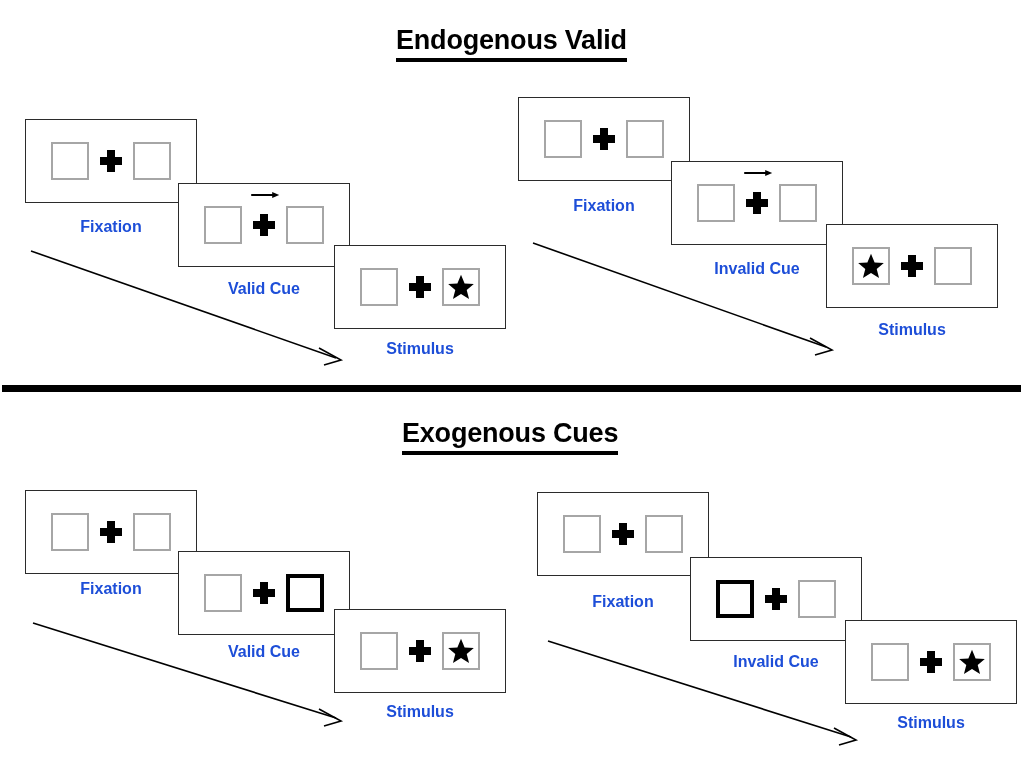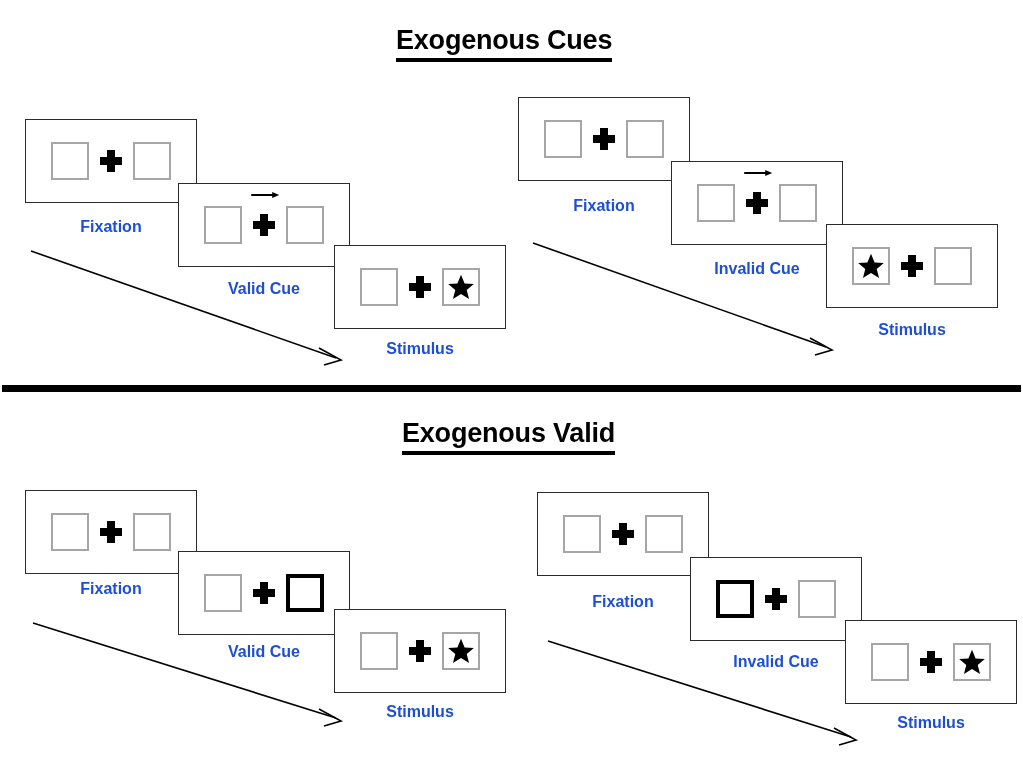--- a/index.html
+++ b/index.html
@@ -140,21 +140,21 @@
     position: absolute;
     overflow: visible;
     pointer-events: none;
   }
 </style>
 </head>
 <body>
 
 <div id="root">
 
-  <div class="section-title" style="left:396px; top:26px;">Exogenous Cues</div>
+  <div class="section-title" style="left:396px; top:26px;">Endogenous Valid</div>
 
   <div class="panel" style="left:25px; top:119px; width:172px; height:84px; z-index:3;">
     <div class="panel-inner">
       <div class="box"></div>
       <div class="cross-slot">
         <div class="cross"></div>
       </div>
       <div class="box"></div>
     </div>
   </div>
@@ -236,21 +236,21 @@
   </div>
   <div class="caption" style="left:826px; top:322px; width:172px;">Stimulus</div>
 
   <svg class="seq-arrow" style="left:530px; top:238px; width:310px; height:120px;" viewBox="0 0 310 120">
     <line x1="3" y1="5" x2="296" y2="109" stroke="#000" stroke-width="1.6"></line>
     <polyline points="280,100 302,112 285,117" fill="none" stroke="#000" stroke-width="1.6"></polyline>
   </svg>
 
   <div class="divider" style="left:2px; top:385px; width:1019px; height:7px;"></div>
 
-  <div class="section-title" style="left:402px; top:419px;">Exogenous Valid</div>
+  <div class="section-title" style="left:402px; top:419px;">Exogenous Cues</div>
 
   <div class="panel" style="left:25px; top:490px; width:172px; height:84px; z-index:3;">
     <div class="panel-inner">
       <div class="box"></div>
       <div class="cross-slot">
         <div class="cross"></div>
       </div>
       <div class="box"></div>
     </div>
   </div>

